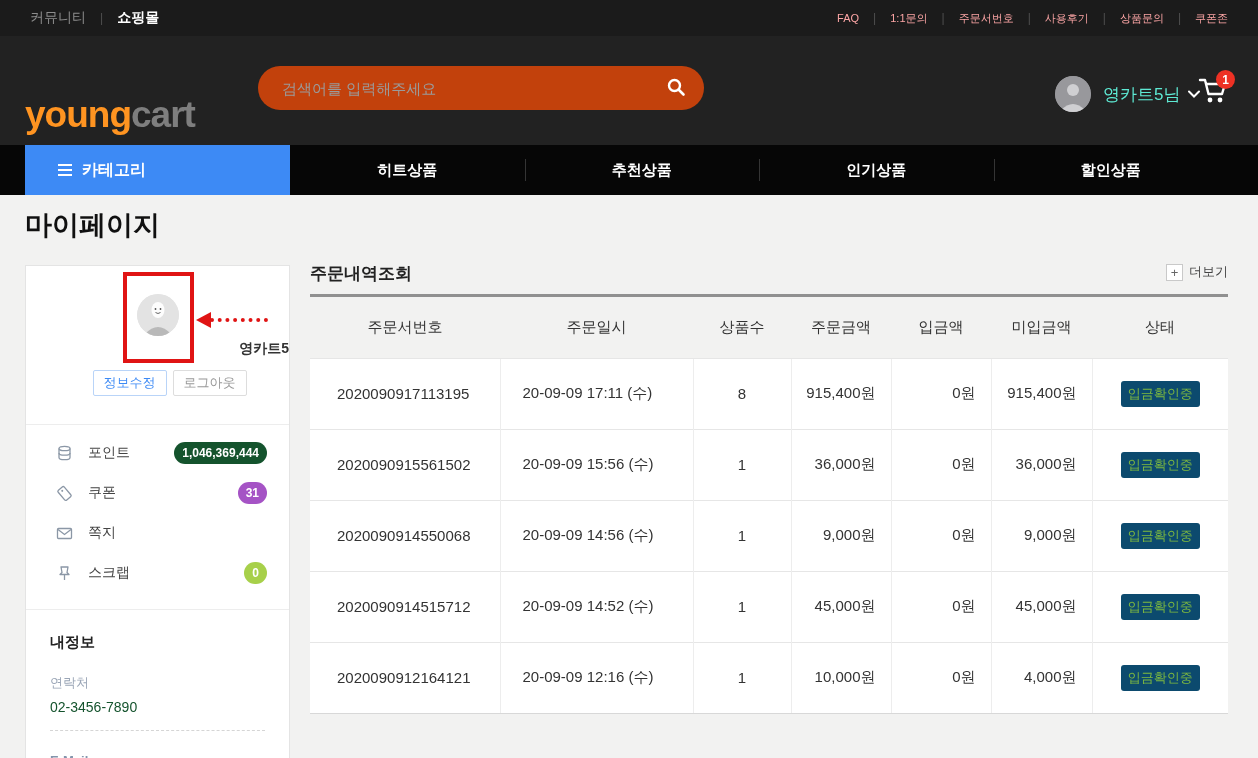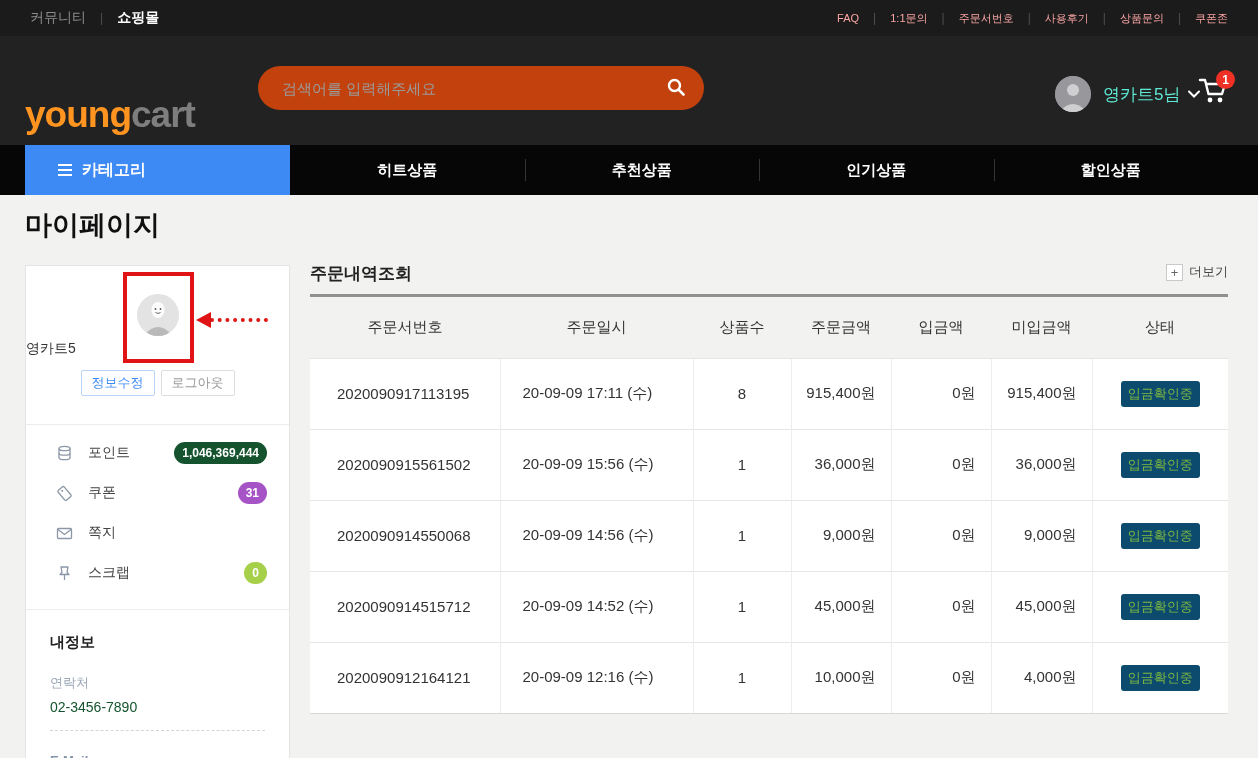--- a/index.html
+++ b/index.html
@@ -50,22 +50,22 @@
 
   
   .page-title { position:absolute; left:25px; top:207px; font-size:27px; font-weight:bold; color:#101010; }
 
   
   .side-card { position:absolute; left:25px; top:265px; width:265px; height:600px; background:#fff;
                border:1px solid #e4e4e4; }
   .profile-sec { position:relative; height:158px; }
   .p-avatar { position:absolute; left:50%; top:28px; transform:translateX(-50%); width:42px; height:42px;
               border-radius:50%; overflow:hidden; background:#e3e3e3; }
-  .p-name { position:absolute; left:0; top:74px; width:100%; text-align:left; font-size:14px; color:#333; }
-  .p-btns { position:absolute; left:0; top:104px; width:100%; display:flex; justify-content:center; gap:6px; }
+  .p-name { position:absolute; left:0; top:74px; width:100%; text-align:right; font-size:14px; color:#333;font-weight:bold; }
+  .p-btns { position:absolute; left:12px; top:104px; width:100%; display:flex; justify-content:center; gap:6px; }
   .p-btn { height:26px; padding:0 10px; background:#fff; font-size:13px; font-family:inherit; cursor:pointer; border-radius:2px; }
   .p-btn.edit { color:#3d8af5; border:1px solid #b9d4f8; }
   .p-btn.logout { color:#999; border:1px solid #ddd; }
   .side-divider { border-top:1px solid #ededed; }
   .side-menu { padding:8px 22px 16px 30px; }
   .sm-row { height:40px; display:flex; align-items:center; cursor:pointer; }
   .sm-icon { width:18px; display:flex; color:#8b97a6; }
   .sm-label { font-size:14px; color:#444; margin-left:14px; flex:1; }
   .sm-badge { font-size:12px; font-weight:bold; color:#fff; border-radius:11px; min-width:22px; height:22px;
               padding:0 8px; display:flex; align-items:center; justify-content:center; }

